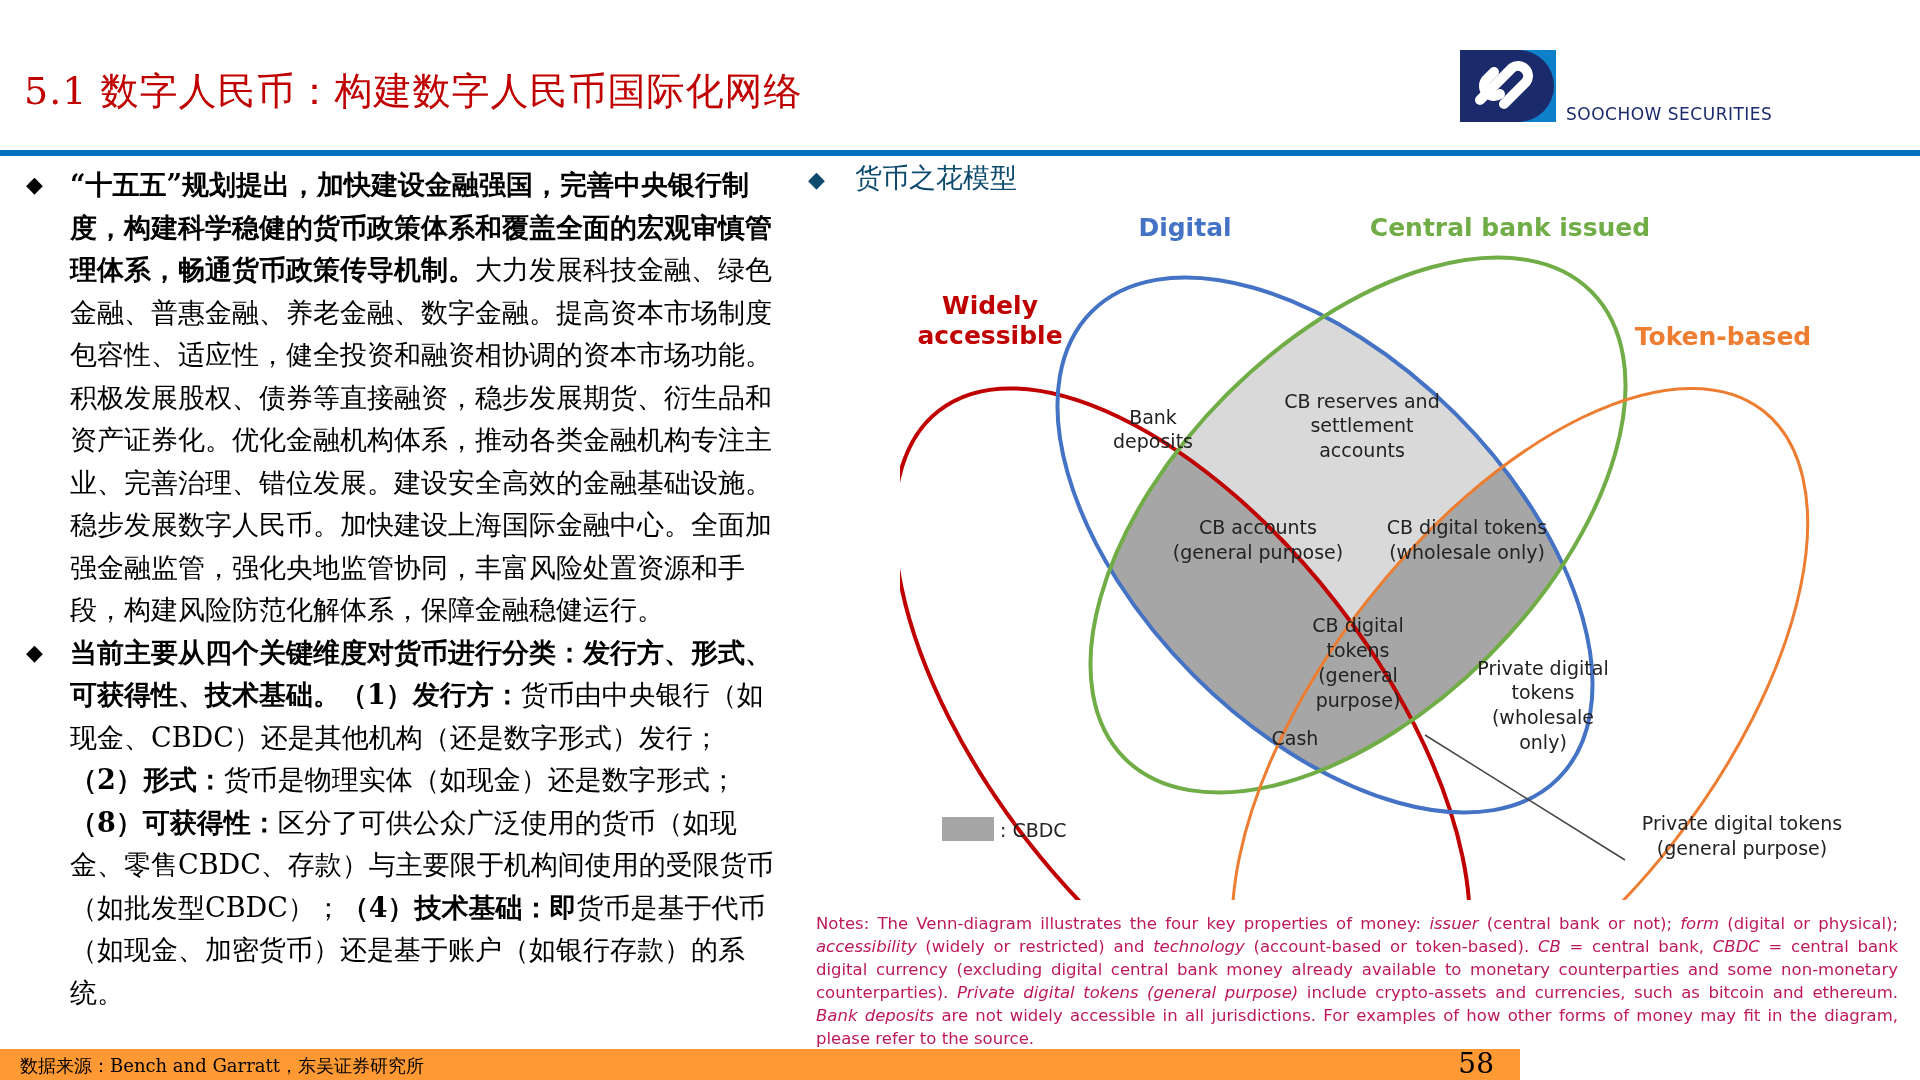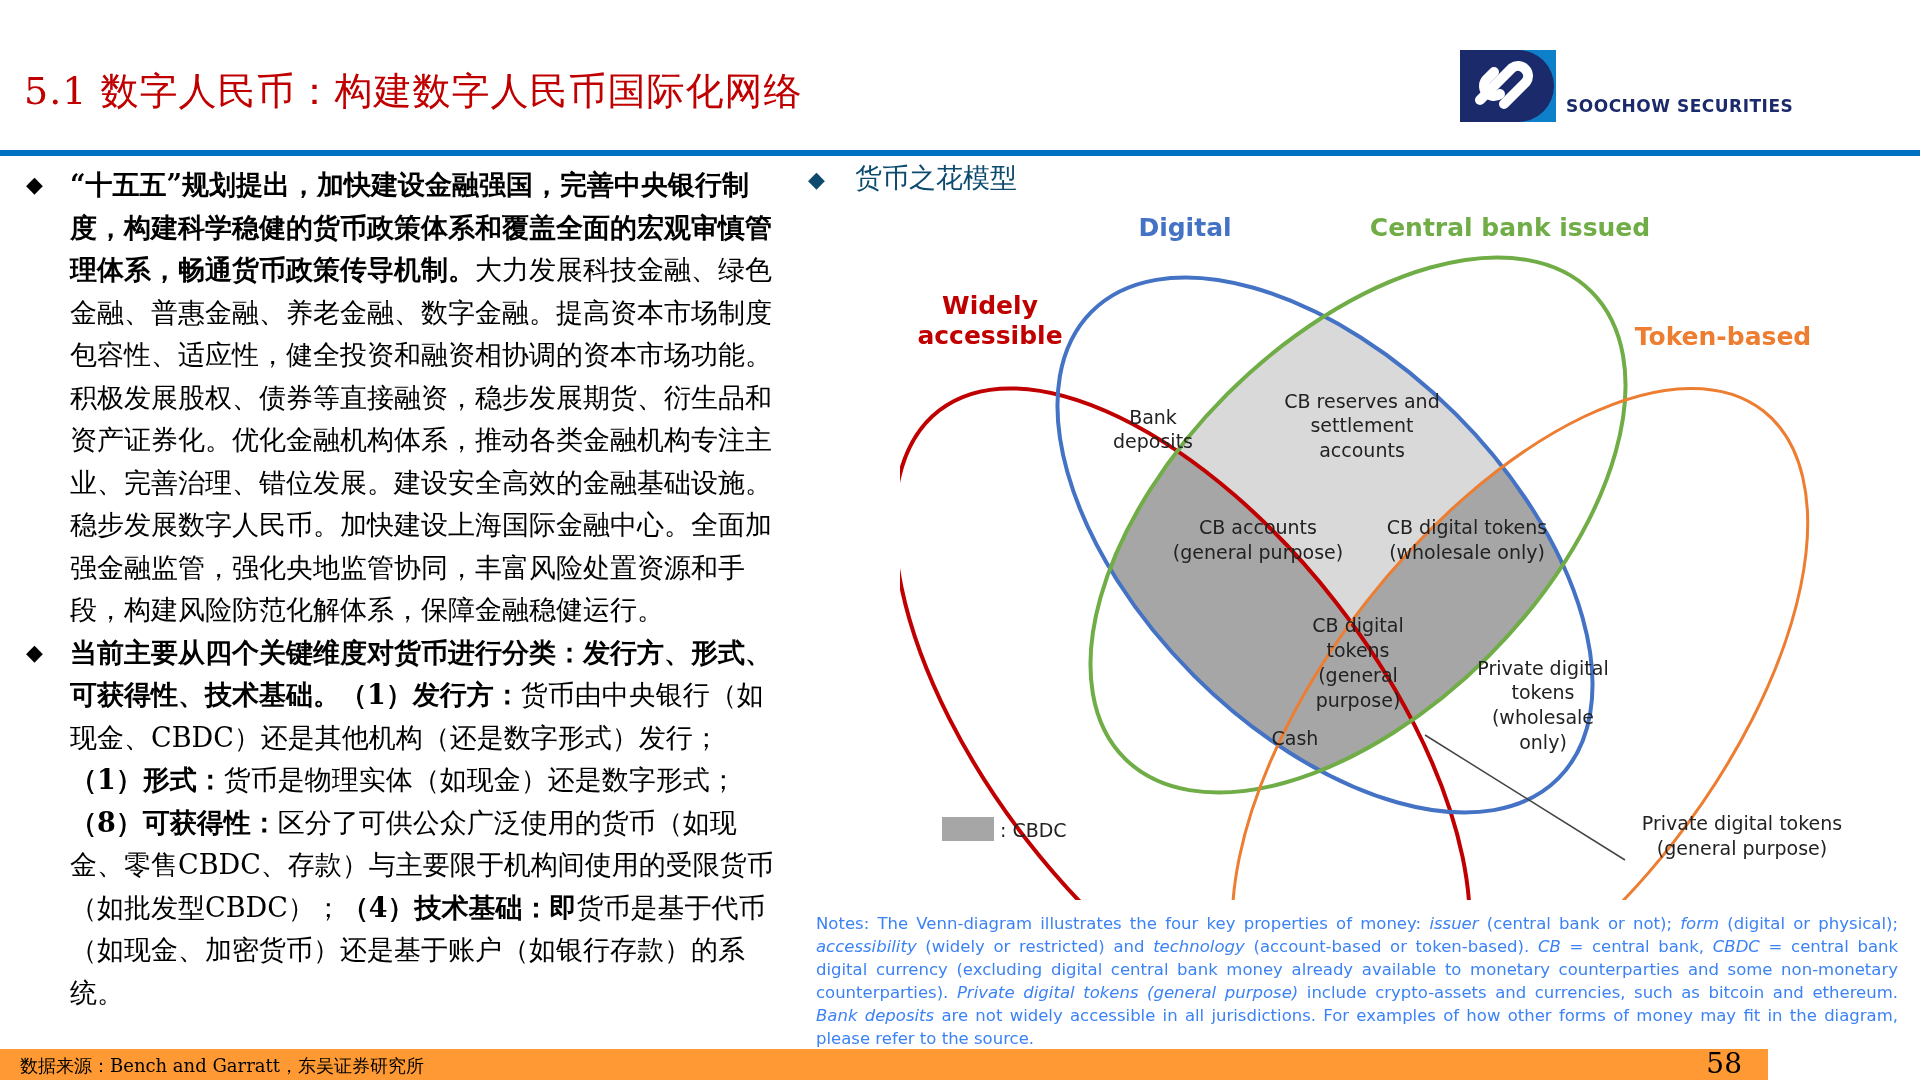--- a/index.html
+++ b/index.html
@@ -4,34 +4,34 @@
 <style>
   html, body { margin:0; padding:0; }
   body { width:1920px; height:1080px; position:relative; background:#ffffff; overflow:hidden;
          font-family:"DejaVu Serif","Liberation Serif",serif; }
   .title { position:absolute; left:24px; top:66px; font-size:38px; color:#c00000; font-weight:normal;
            font-family:"DejaVu Serif","Liberation Serif",serif; letter-spacing:1px; }
   .logo { position:absolute; left:1460px; top:50px; width:340px; height:72px; }
   .logo-mark { position:absolute; left:0; top:0; width:96px; height:72px; }
   .logo-cn { position:absolute; left:106px; top:-4px; font-size:50px; color:#1b2a6b;
              font-family:"DejaVu Sans","Liberation Sans",sans-serif; letter-spacing:4px; line-height:60px; }
-  .logo-en { position:absolute; left:106px; top:46px; font-size:17px; color:#1b2a6b; font-weight:bold;
+  .logo-en { position:absolute; left:106px; top:54px; font-size:17px; color:#1b2a6b; font-weight:normal;
              font-family:"DejaVu Sans","Liberation Sans",sans-serif; letter-spacing:0.5px; }
   .rule { position:absolute; left:0; top:150px; width:1920px; height:6px; background:#0070c0; }
   .left { position:absolute; left:20px; top:164px; width:760px; font-size:27px; line-height:42.5px; color:#000; }
   .bullet { position:relative; padding-left:50px; }
   .bullet .dia { position:absolute; left:6px; top:0; font-size:22px; }
   b { font-weight:bold; }
   .right-head { position:absolute; left:808px; top:160px; font-size:27px; color:#0c4a6e; }
   .right-head .dia { font-size:22px; margin-right:30px; }
   .venn { position:absolute; left:900px; top:200px; width:1020px; height:700px; }
-  .notes { position:absolute; left:816px; top:912px; width:1082px; font-size:16.5px; line-height:23px; color:#3b82f6;
+  .notes { position:absolute; left:816px; top:912px; width:1082px; font-size:16.5px; line-height:23px; color:#be185d;
            font-family:"DejaVu Sans","Liberation Sans",sans-serif; text-align:justify; text-align-last:left; }
   .notes i { font-style:italic; }
-  .footer { position:absolute; left:0; top:1049px; width:1768px; height:31px; background:#ff9933; }
+  .footer { position:absolute; left:0; top:1049px; width:1520px; height:31px; background:#ff9933; }
   .footer .src { position:absolute; left:20px; top:5px; font-size:18px; color:#000; }
   .footer .page { position:absolute; right:26px; top:-2px; font-size:28px; color:#000; }
 </style>
 </head>
 <body>
 
 <div class="title">5.1 数字人民币：构建数字人民币国际化网络</div>
 
 <div class="logo">
   <svg class="logo-mark" viewBox="0 0 96 72">
@@ -47,21 +47,21 @@
 
 <div class="rule"></div>
 
 <div class="left">
   <div class="bullet">
     <span class="dia">◆</span>
     <b>“十五五”规划提出，加快建设金融强国，完善中央银行制度，构建科学稳健的货币政策体系和覆盖全面的宏观审慎管理体系，畅通货币政策传导机制。</b><span>大力发展科技金融、绿色金融、普惠金融、养老金融、数字金融。提高资本市场制度包容性、适应性，健全投资和融资相协调的资本市场功能。积极发展股权、债券等直接融资，稳步发展期货、衍生品和资产证券化。优化金融机构体系，推动各类金融机构专注主业、完善治理、错位发展。建设安全高效的金融基础设施。稳步发展数字人民币。加快建设上海国际金融中心。全面加强金融监管，强化央地监管协同，丰富风险处置资源和手段，构建风险防范化解体系，保障金融稳健运行。</span>
   </div>
   <div class="bullet">
     <span class="dia">◆</span>
-    <b>当前主要从四个关键维度对货币进行分类：发行方、形式、可获得性、技术基础。</b><b>（1）发行方：</b><span>货币由中央银行（如现金、CBDC）还是其他机构（还是数字形式）发行；</span><b>（1）形式：</b><span>货币是物理实体（如现金）还是数字形式；</span><b>（8）可获得性：</b><span>区分了可供公众广泛使用的货币（如现金、零售CBDC、存款）与主要限于机构间使用的受限货币（如批发型CBDC）；</span><b>（4）技术基础：</b><b>即</b><span>货币是基于代币（如现金、加密货币）还是基于账户（如银行存款）的系统。</span>
+    <b>当前主要从四个关键维度对货币进行分类：发行方、形式、可获得性、技术基础。</b><b>（1）发行方：</b><span>货币由中央银行（如现金、CBDC）还是其他机构（还是数字形式）发行；</span><b>（2）形式：</b><span>货币是物理实体（如现金）还是数字形式；</span><b>（8）可获得性：</b><span>区分了可供公众广泛使用的货币（如现金、零售CBDC、存款）与主要限于机构间使用的受限货币（如批发型CBDC）；</span><b>（4）技术基础：</b><b>即</b><span>货币是基于代币（如现金、加密货币）还是基于账户（如银行存款）的系统。</span>
   </div>
 </div>
 
 <div class="right-head">
   <span class="dia">◆</span><span>货币之花模型</span>
 </div>
 
 <svg class="venn" viewBox="900 200 1020 700" xmlns="http://www.w3.org/2000/svg">
   <defs>
     <clipPath id="clipBlue">

